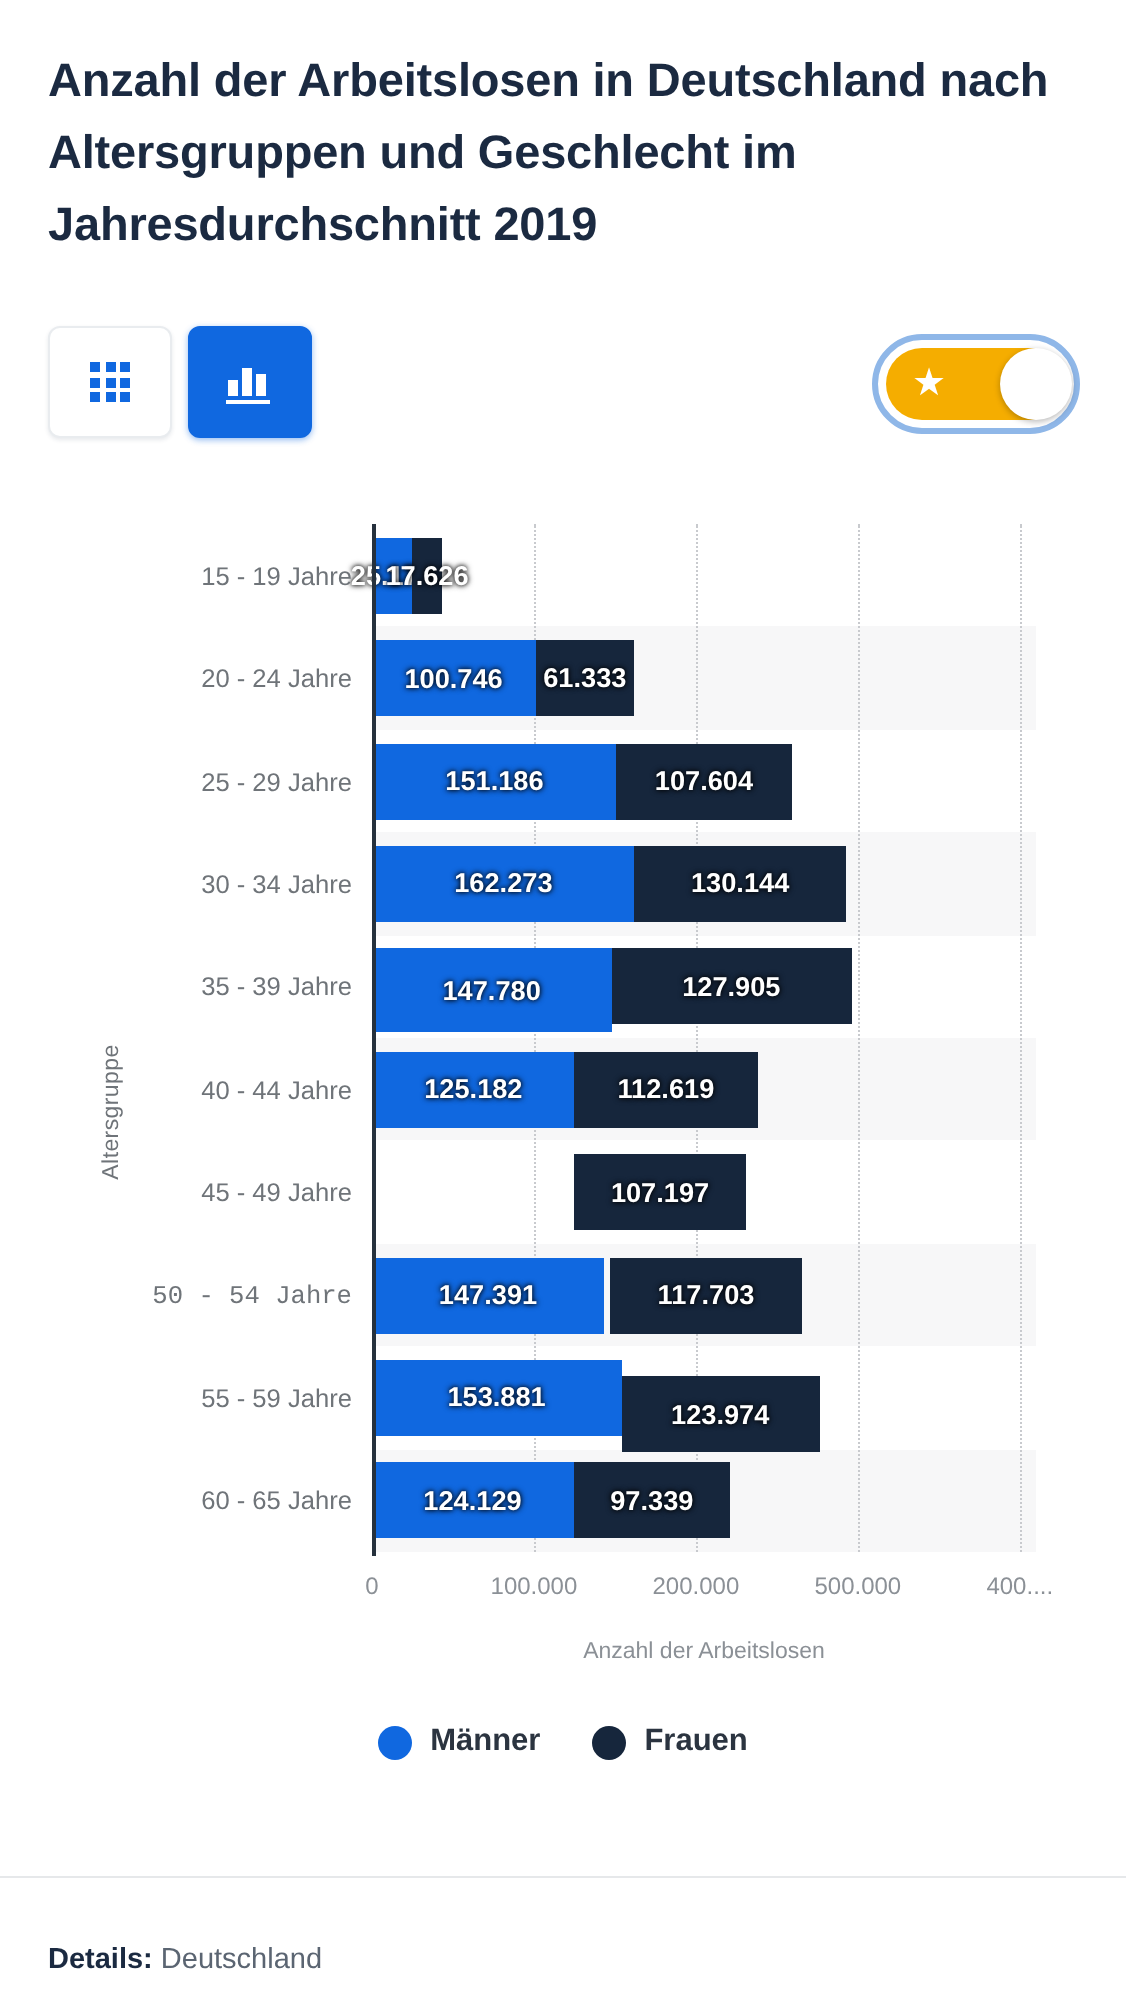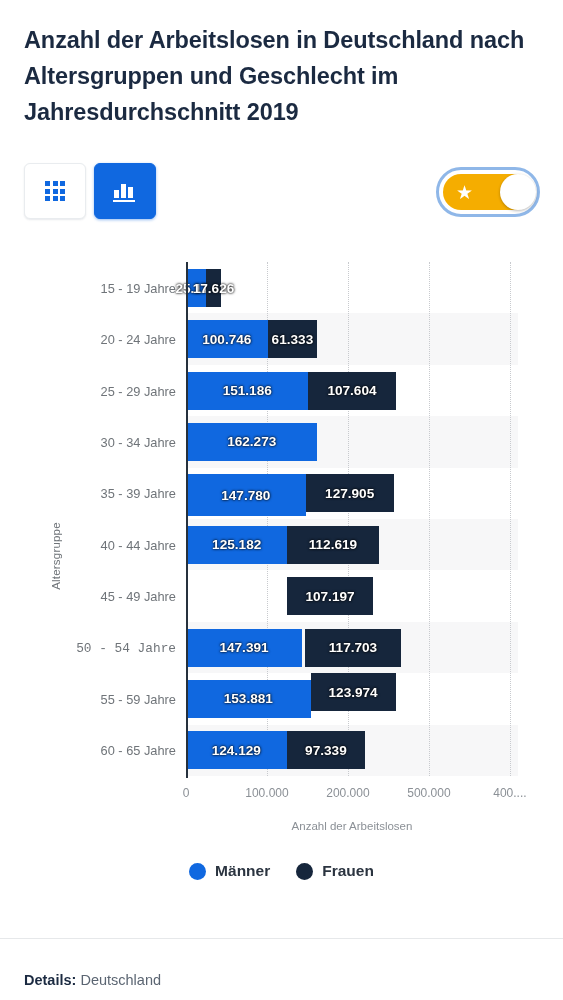--- a/index.html
+++ b/index.html
@@ -242,45 +242,48 @@
         </div>
         <div class="bar m" style="left: 0px; width: 122.424px; top: 109.5px; height: 38px;">
           <span class="bar-label">151.186</span>
         </div>
         <div class="bar f" style="left: 122.424px; width: 87.133px; top: 109.5px; height: 38px;">
           <span class="bar-label">107.604</span>
         </div>
         <div class="bar m" style="left: 0px; width: 131.402px; top: 160.9px; height: 38px;">
           <span class="bar-label">162.273</span>
         </div>
+        <div class="bar f" style="left: 131.402px; width: 105.385px; top: 160.9px; height: 38px;">
+          <span class="bar-label">130.144</span>
+        </div>
         <div class="bar m" style="left: 0px; width: 119.666px; top: 212.3px; height: 42px;">
           <span class="bar-label">147.780</span>
         </div>
-        <div class="bar f" style="left: 119.666px; width: 88px; top: 212.3px; height: 38px;">
+        <div class="bar f" style="left: 119.666px; width: 120px; top: 212.3px; height: 38px;">
           <span class="bar-label">127.905</span>
         </div>
         <div class="bar m" style="left: 0px; width: 101.367px; top: 263.7px; height: 38px;">
           <span class="bar-label">125.182</span>
         </div>
         <div class="bar f" style="left: 101.367px; width: 91.1939px; top: 263.7px; height: 38px;">
           <span class="bar-label">112.619</span>
         </div>
         <div class="bar f" style="left: 100.624px; width: 86.8034px; top: 315.1px; height: 38px;">
           <span class="bar-label">107.197</span>
         </div>
         <div class="bar m" style="left: 0px; width: 116px; top: 366.5px; height: 38px; align-items: center;">
           <span class="bar-label">147.391</span>
         </div>
         <div class="bar f" style="left: 119.351px; width: 95.3107px; top: 366.5px; height: 38px;">
           <span class="bar-label">117.703</span>
         </div>
         <div class="bar m" style="left: 0px; width: 124.606px; top: 417.9px; height: 38px;">
           <span class="bar-label">153.881</span>
         </div>
-        <div class="bar f" style="left: 124.606px; width: 85px; top: 411px; height: 38px; align-items: center;">
+        <div class="bar f" style="left: 124.606px; width: 99px; top: 426px; height: 38px; align-items: center;">
           <span class="bar-label">123.974</span>
         </div>
         <div class="bar m" style="left: 0px; width: 100.514px; top: 469.3px; height: 38px;">
           <span class="bar-label">124.129</span>
         </div>
         <div class="bar f" style="left: 100.514px; width: 78.8208px; top: 469.3px; height: 38px;">
           <span class="bar-label">97.339</span>
         </div>
       </div>
     <div class="axis-line"></div>

